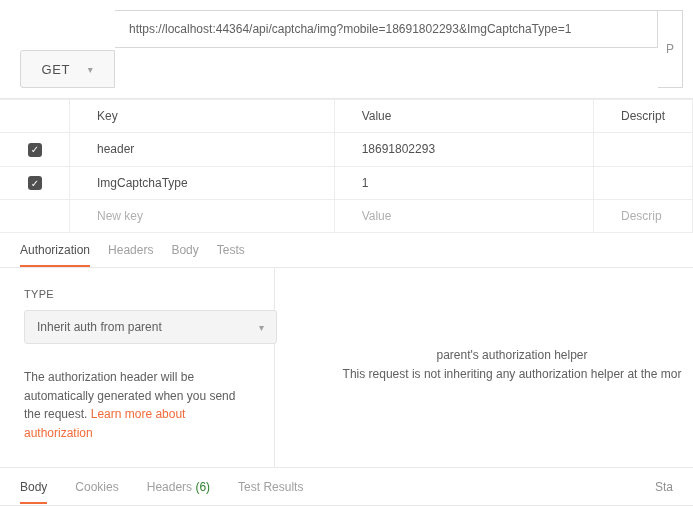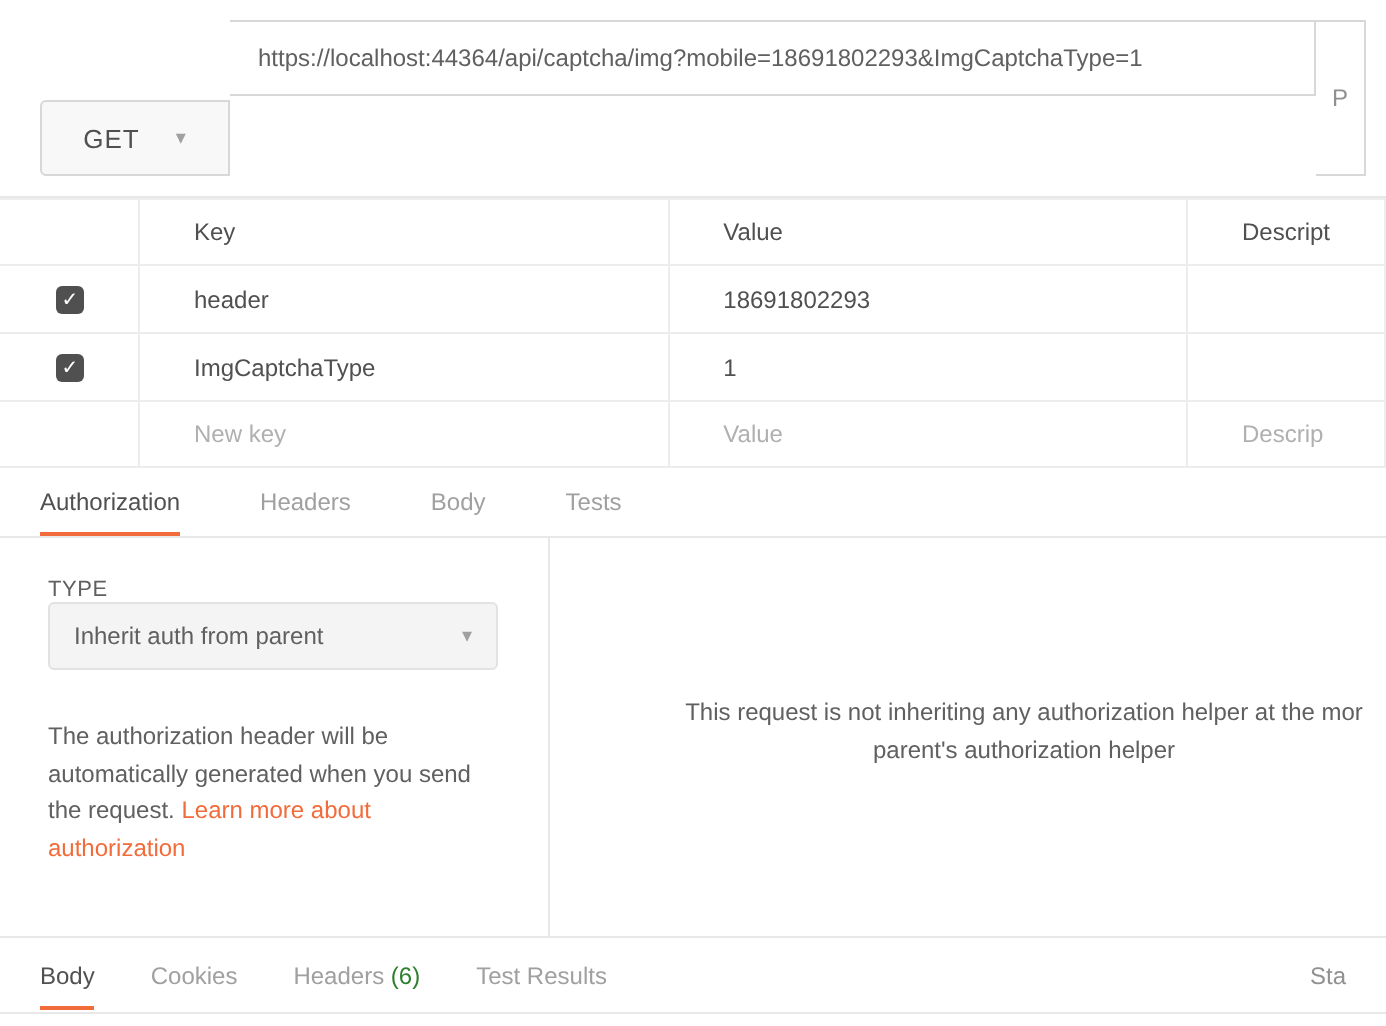--- a/index.html
+++ b/index.html
@@ -15,28 +15,28 @@
   .params-table th, .params-table td { border: 1px solid #ededed; text-align: left; font-weight: 400; padding: 9px 27px; font-size: 12px; color: #505050; vertical-align: middle; }
   .params-table th { color: #505050; background: #fff; }
   .check-col { width: 46px; text-align: center; border-left: none; }
   .key-col { width: 298px; }
   .val-col { width: 296px; }
   .desc-col { }
   .chk { width: 14px; height: 14px; border-radius: 3px; background: #505050; display: inline-flex; align-items: center; justify-content: center; color: #fff; font-size: 10px; }
   .placeholder-row td { color: #b0b0b0; }
   .params-table td.check-col, .params-table th.check-col { border-left: 1px solid transparent; }
   
-  .req-tabs { display: flex; gap: 40px; padding: 0 20px; border-bottom: 1px solid #e8e8e8; background: #fff; }
+  .req-tabs { display: flex; gap: 18px; padding: 0 20px; border-bottom: 1px solid #e8e8e8; background: #fff; }
   .req-tab { padding: 10px 0 8px; font-size: 12px; color: #a0a0a0; cursor: pointer; border-bottom: 2px solid transparent; }
   .req-tab.active { color: #505050; border-bottom-color: #f26b3a; }
 
   .auth-panel { display: flex; border-bottom: 1px solid #e8e8e8; min-height: 200px; }
   .auth-left { width: 275px; border-right: 1px solid #e8e8e8; padding: 20px 24px; }
-  .auth-label { font-size: 11px; color: #606060; letter-spacing: .3px; }
-  .auth-select { width: 225px; height: 34px; background: #f4f4f4; border: 1px solid #e2e2e2; border-radius: 3px; display: flex; align-items: center; justify-content: space-between; padding: 0 12px; color: #606060; font-size: 12px; cursor: pointer; }
+  .auth-label { font-size: 11px; color: #606060; letter-spacing: .3px; margin-bottom: 10px; }
+  .auth-select { width: 253px; height: 34px; background: #f4f4f4; border: 1px solid #e2e2e2; border-radius: 3px; display: flex; align-items: center; justify-content: space-between; padding: 0 12px; color: #606060; font-size: 12px; cursor: pointer; }
   .auth-help { margin-top: 24px; font-size: 12px; color: #606060; line-height: 1.55; }
   .auth-help a { color: #f26b3a; text-decoration: none; }
   .auth-right { flex: 1; padding: 78px 0 0 56px; font-size: 12px; color: #606060; line-height: 1.6; text-align: center; }
 
   .resp-tabs { display: flex; align-items: center; gap: 28px; padding: 0 20px; border-bottom: 1px solid #e8e8e8; position: relative; height: 38px; }
   .resp-tab { padding: 10px 0 8px; font-size: 12px; color: #a0a0a0; cursor: pointer; border-bottom: 2px solid transparent; }
   .resp-tab.active { color: #505050; border-bottom-color: #f26b3a; }
   .resp-tab .count { color: #2e7f2e; }
   .resp-status { margin-left: auto; color: #909090; font-size: 12px; }
 
@@ -100,22 +100,22 @@
     <div class="auth-label">TYPE</div>
     <div class="auth-select">
       <span>Inherit auth from parent</span>
       <span class="chevron">▾</span>
     </div>
     <div class="auth-help">
       <span>The authorization header will be automatically generated when you send the request. </span><a href="#">Learn more about authorization</a>
     </div>
   </div>
   <div class="auth-right">
+    <div>parent's authorization helper</div>
     <div>This request is not inheriting any authorization helper at the mor</div>
-    <div>parent's authorization helper</div>
   </div>
 </div>
 
 <div class="resp-tabs">
   <div class="resp-tab active">Body</div>
   <div class="resp-tab">Cookies</div>
   <div class="resp-tab">
     <span>Headers</span>
     <span class="count">(6)</span>
   </div>

